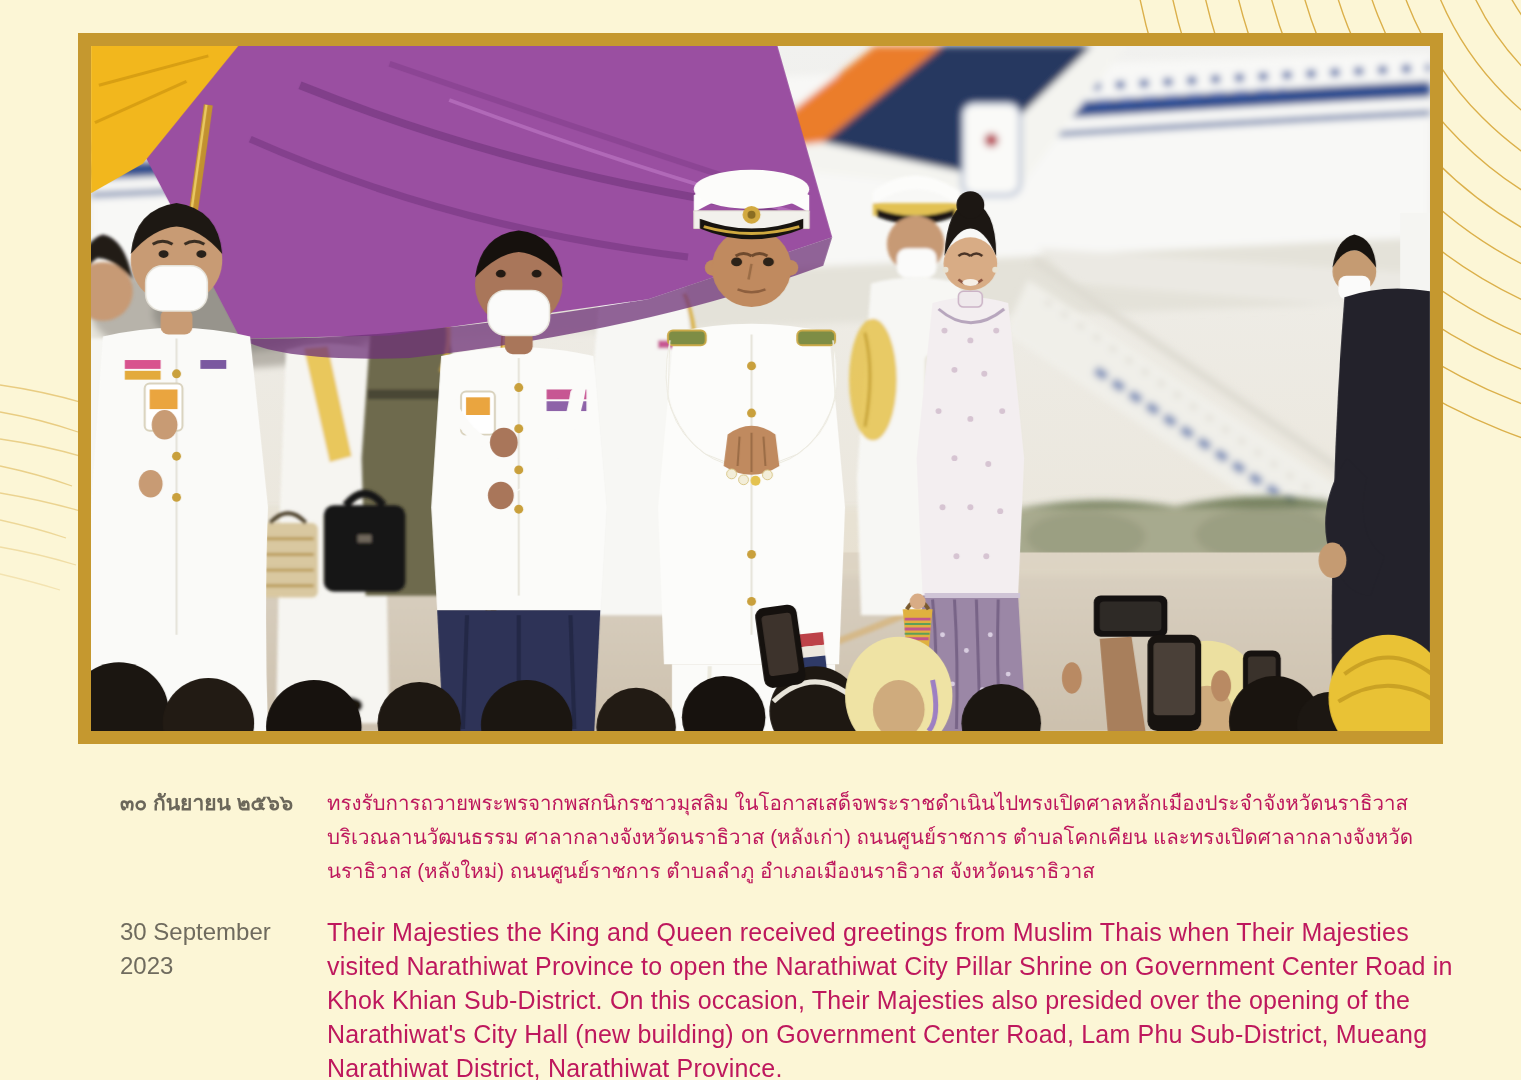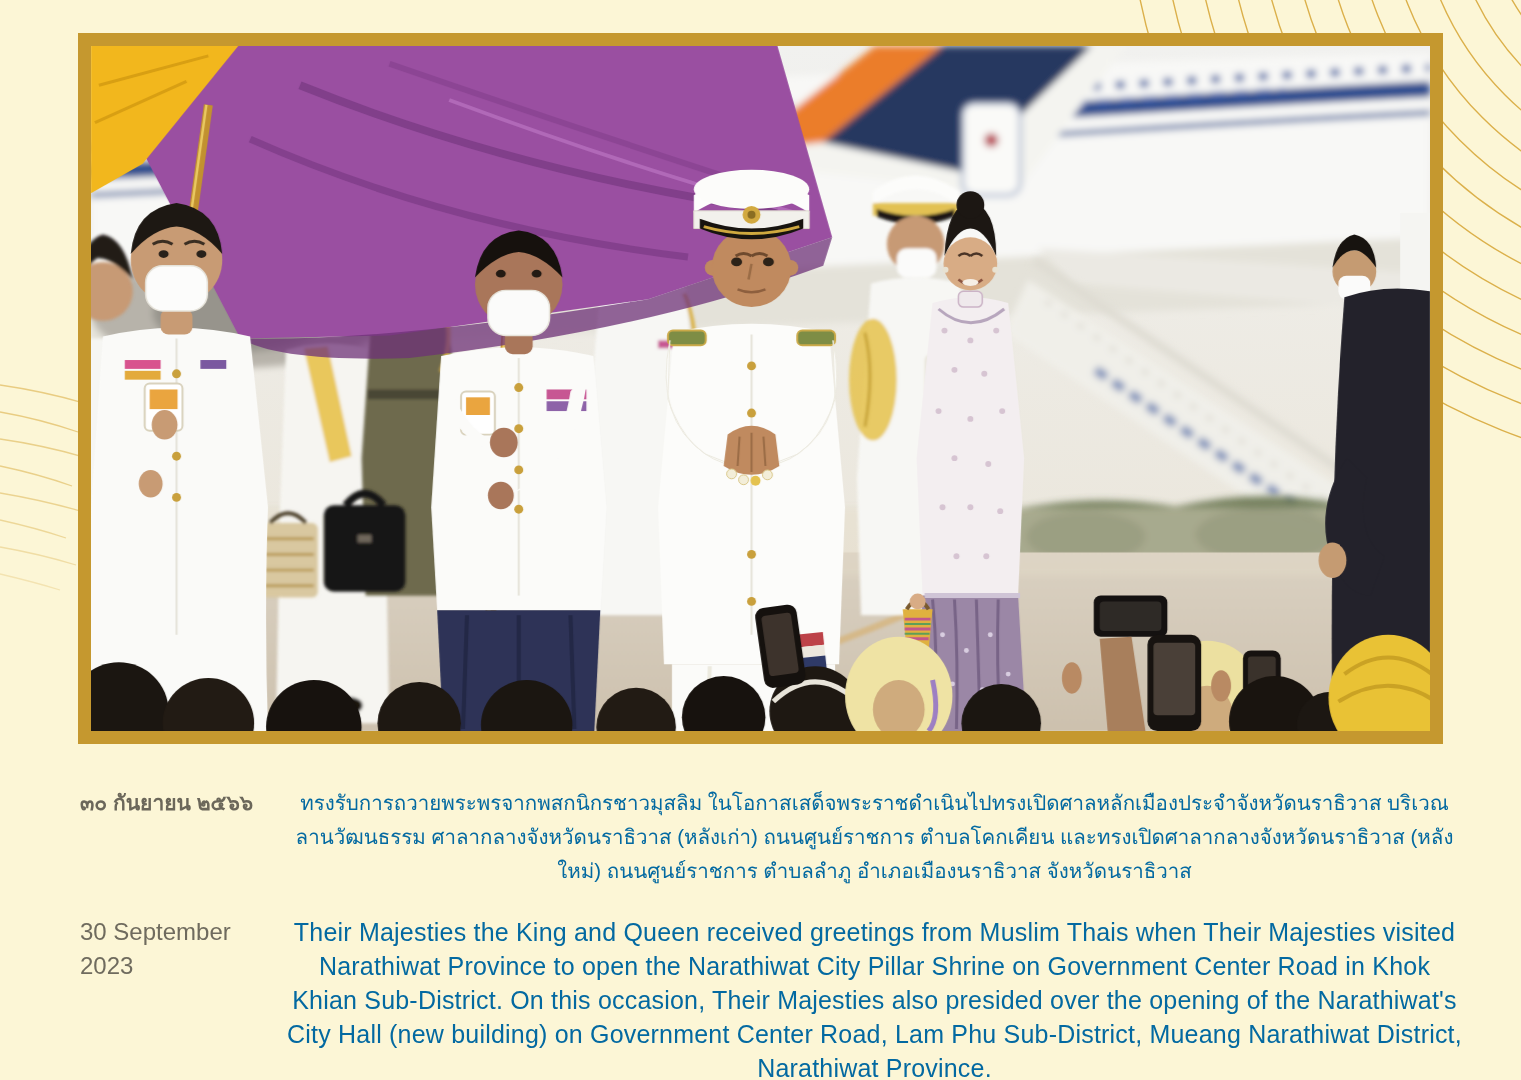--- a/index.html
+++ b/index.html
@@ -8,25 +8,25 @@
     background:#FCF6D6;
     font-family:"Liberation Sans","DejaVu Sans",sans-serif;
   }
   .deco-svg{position:absolute;left:0;top:0;width:1521px;height:1080px;pointer-events:none;}
   .photo-frame{
     position:absolute;left:78px;top:33px;width:1365px;height:711px;
     border:13px solid #C5982F;box-sizing:border-box;background:#e9e7e2;margin:0;
   }
   .photo-frame svg{display:block;width:100%;height:100%;}
   .caption{position:absolute;left:80px;top:786px;width:1382px;}
-  .entry{display:grid;grid-template-columns:207px 1fr;margin-bottom:27px;}
+  .entry{display:grid;grid-template-columns:207px 1fr;margin-bottom:27px;margin-left:40px;}
   .date{font-size:20px;line-height:34px;color:#6b675a;}
   .date.th{font-size:21px;font-weight:bold;}
   .date.en{font-size:24px;color:#6f6b5e;}
-  .text{margin:0;font-size:20px;line-height:34px;color:#0369a1;text-align:center;}
+  .text{margin:0;font-size:20px;line-height:34px;color:#be185d;}
   .text.th{font-size:20.5px;}
   .text.en{font-size:25px;letter-spacing:.2px;}
 </style>
 </head>
 <body>
 
 <svg class="deco-svg" viewBox="0 0 1521 1080">
   <g stroke="#D8A93C" stroke-width="1.4" fill="none" opacity="0.9">
     <circle cx="1720" cy="-120" r="240"></circle>
       <circle cx="1720" cy="-120" r="272"></circle>

